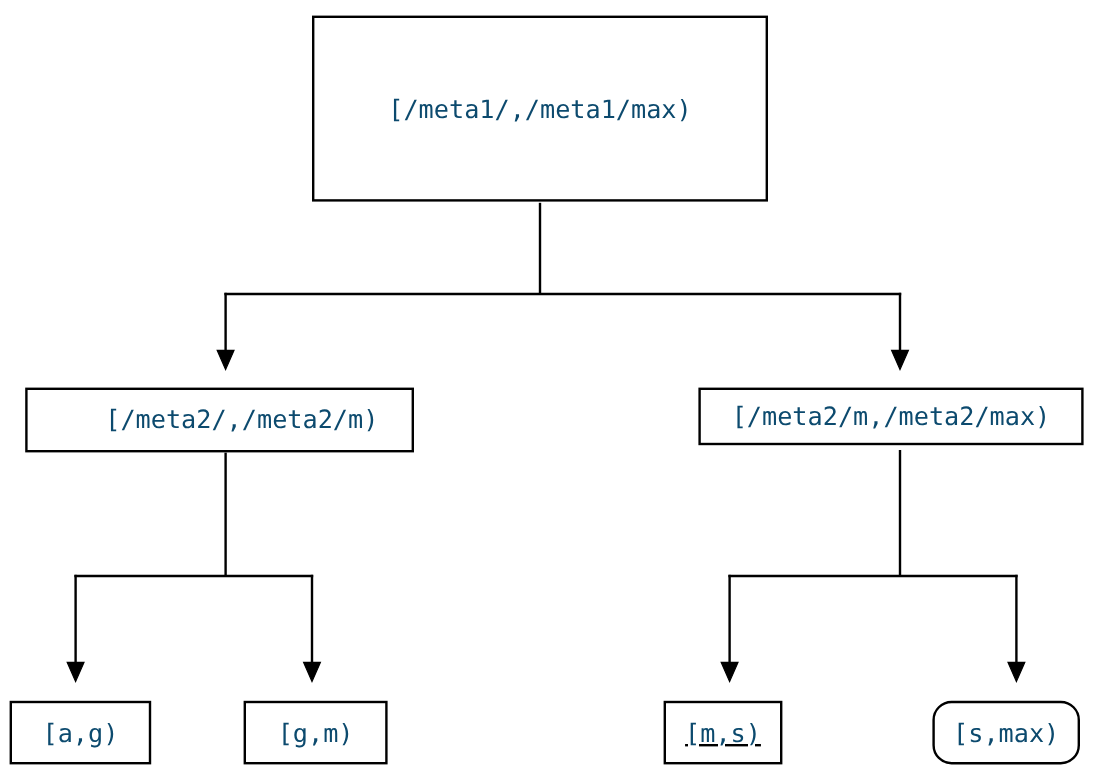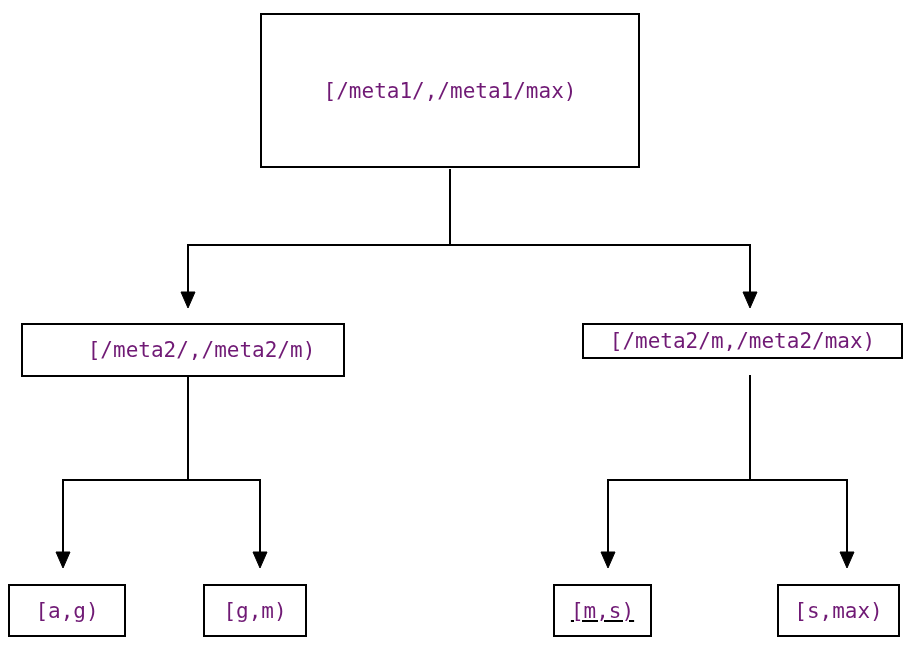--- a/index.html
+++ b/index.html
@@ -33,30 +33,30 @@
     position: absolute;
     box-sizing: border-box;
     border: 2px solid #000000;
     background: #ffffff;
     display: flex;
     align-items: center;
     justify-content: center;
   }
   .node span {
     font-size: 21px;
-    color: #701a75;
+    color: #0c4a6e;
     white-space: nowrap;
   }
   .node-root   { left: 260px; top: 13px;  width: 380px; height: 155px; }
   .node-left   { left: 21px;  top: 323px; width: 324px; height: 54px; padding-left: 37px; }
-  .node-right  { left: 582px; top: 323px; width: 321px; height: 36px; }
+  .node-right  { left: 582px; top: 323px; width: 321px; height: 48px; }
   .node-leaf1  { left: 8px;   top: 584px; width: 118px;  height: 53px; }
-  .node-leaf2  { left: 203px; top: 584px; width: 104px;  height: 53px; }
+  .node-leaf2  { left: 203px; top: 584px; width: 120px;  height: 53px; }
   .node-leaf3  { left: 553px; top: 584px; width: 99px;  height: 53px; text-decoration: underline; }
-  .node-leaf4  { left: 777px; top: 584px; width: 123px; height: 53px; }
+  .node-leaf4  { left: 777px; top: 584px; width: 123px; height: 53px; border-radius: 16px; }
 </style>
 </head>
 <body>
 
 <div class="stage">
 
   <svg class="edges" viewBox="0 0 912 652" xmlns="http://www.w3.org/2000/svg">
 
     <line x1="450" y1="169" x2="450" y2="245"></line>
     <line x1="187" y1="245" x2="751" y2="245"></line>

